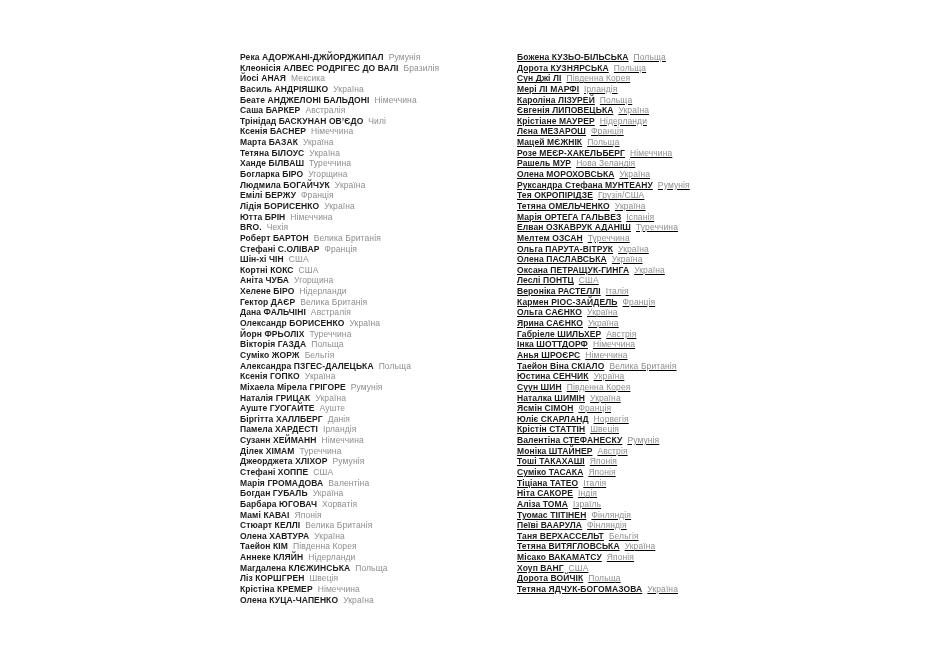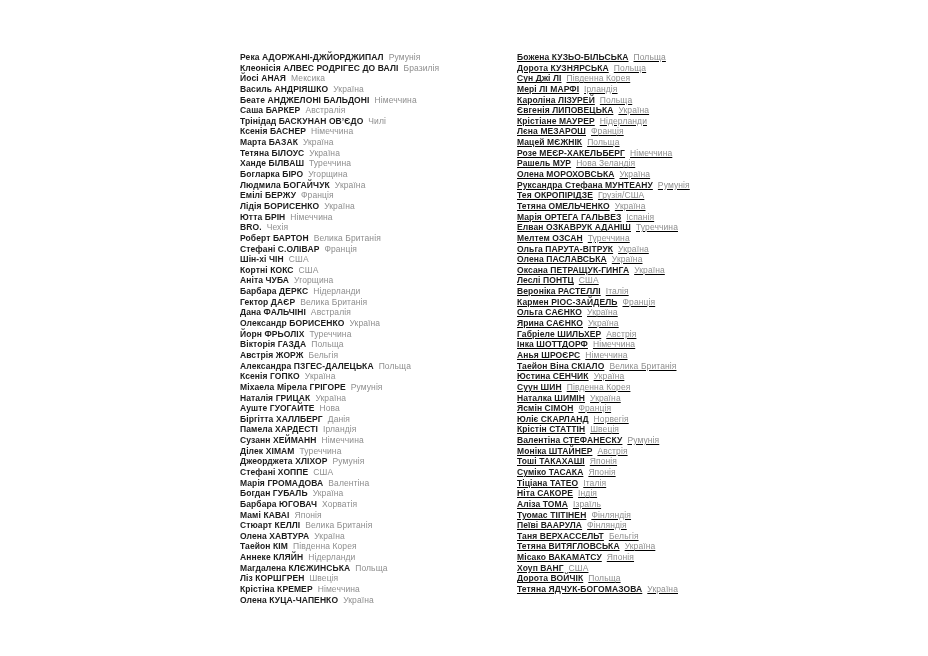--- a/index.html
+++ b/index.html
@@ -63,32 +63,32 @@
       <div class="row"><span class="nm">Людмила БОГАЙЧУК</span><span class="ct">Україна</span></div>
       <div class="row"><span class="nm">Емілі БЕРЖУ</span><span class="ct">Франція</span></div>
       <div class="row"><span class="nm">Лідія БОРИСЕНКО</span><span class="ct">Україна</span></div>
       <div class="row"><span class="nm">Ютта БРІН</span><span class="ct">Німеччина</span></div>
       <div class="row"><span class="nm">BRO.</span><span class="ct">Чехія</span></div>
       <div class="row"><span class="nm">Роберт БАРТОН</span><span class="ct">Велика Британія</span></div>
       <div class="row"><span class="nm">Стефані С.ОЛІВАР</span><span class="ct">Франція</span></div>
       <div class="row"><span class="nm">Шін-хі ЧІН</span><span class="ct">США</span></div>
       <div class="row"><span class="nm">Кортні КОКС</span><span class="ct">США</span></div>
       <div class="row"><span class="nm">Аніта ЧУБА</span><span class="ct">Угорщина</span></div>
-      <div class="row"><span class="nm">Барбара ДЕРКС</span><span class="ct">Нідерланди</span></div>
+      <div class="row"><span class="nm">Хелене БІРО</span><span class="ct">Нідерланди</span></div>
       <div class="row"><span class="nm">Гектор ДАЄР</span><span class="ct">Велика Британія</span></div>
       <div class="row"><span class="nm">Дана ФАЛЬЧІНІ</span><span class="ct">Австралія</span></div>
       <div class="row"><span class="nm">Олександр БОРИСЕНКО</span><span class="ct">Україна</span></div>
       <div class="row"><span class="nm">Йорн ФРЬОЛІХ</span><span class="ct">Туреччина</span></div>
       <div class="row"><span class="nm">Вікторія ГАЗДА</span><span class="ct">Польща</span></div>
-      <div class="row"><span class="nm">Австрія ЖОРЖ</span><span class="ct">Бельгія</span></div>
+      <div class="row"><span class="nm">Суміко ЖОРЖ</span><span class="ct">Бельгія</span></div>
       <div class="row"><span class="nm">Александра ПЗГЕС-ДАЛЕЦЬКА</span><span class="ct">Польща</span></div>
       <div class="row"><span class="nm">Ксенія ГОПКО</span><span class="ct">Україна</span></div>
       <div class="row"><span class="nm">Міхаела Мірела ГРІГОРЕ</span><span class="ct">Румунія</span></div>
       <div class="row"><span class="nm">Наталія ГРИЦАК</span><span class="ct">Україна</span></div>
-      <div class="row"><span class="nm">Ауште ГУОГАЙТЕ</span><span class="ct">Нова</span></div>
+      <div class="row"><span class="nm">Ауште ГУОГАЙТЕ</span><span class="ct">Ауште</span></div>
       <div class="row"><span class="nm">Біргітта ХАЛЛБЕРГ</span><span class="ct">Данія</span></div>
       <div class="row"><span class="nm">Памела ХАРДЕСТІ</span><span class="ct">Ірландія</span></div>
       <div class="row"><span class="nm">Сузанн ХЕЙМАНН</span><span class="ct">Німеччина</span></div>
       <div class="row"><span class="nm">Ділек ХІМАМ</span><span class="ct">Туреччина</span></div>
       <div class="row"><span class="nm">Джеорджета ХЛІХОР</span><span class="ct">Румунія</span></div>
       <div class="row"><span class="nm">Стефані ХОППЕ</span><span class="ct">США</span></div>
       <div class="row"><span class="nm">Марія ГРОМАДОВА</span><span class="ct">Валентіна</span></div>
       <div class="row"><span class="nm">Богдан ГУБАЛЬ</span><span class="ct">Україна</span></div>
       <div class="row"><span class="nm">Барбара ЮГОВАЧ</span><span class="ct">Хорватія</span></div>
       <div class="row"><span class="nm">Мамі КАВАІ</span><span class="ct">Японія</span></div>

